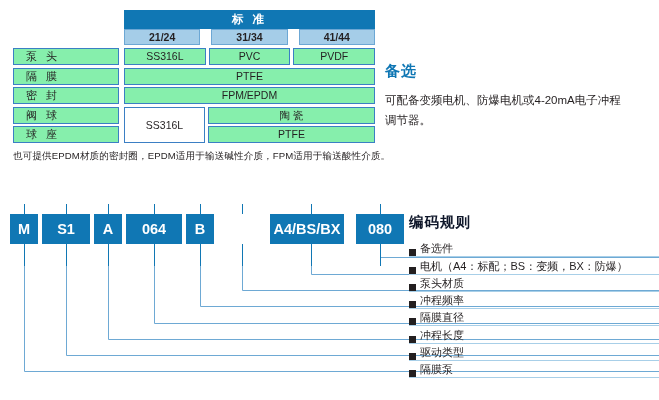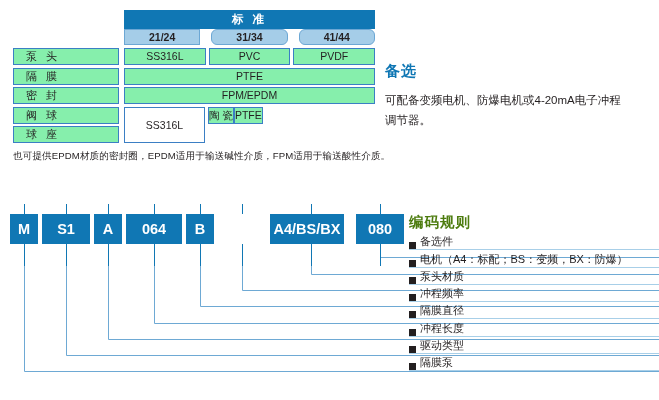--- a/index.html
+++ b/index.html
@@ -85,40 +85,40 @@
     background: #a5cde8;
     border: 1px solid #6ca7d4;
     box-sizing: border-box;
     height: 16px;
     line-height: 14px;
     text-align: center;
     font-size: 10.5px;
     font-weight: bold;
     color: #231f20;
   }
-  .hdr-sub + .hdr-sub { margin-left: 11px; border-radius: 6px; }
+  .hdr-sub + .hdr-sub { margin-left: 11px; }
 
   
   .merge-wrap { display: flex; }
   .merge-left {
     width: 81px;
     flex: 0 0 81px;
     border: 1px solid #3b7fc4;
     box-sizing: border-box;
     display: flex;
     align-items: center;
     justify-content: center;
     font-size: 10.5px;
     margin-right: 3px;
     height: 36.5px;
   }
   .merge-right {
     flex: 1 1 auto;
     display: flex;
-    flex-direction: row;
+    flex-direction: column;
   }
   .merge-right .cell { margin-bottom: 2.5px; }
   .merge-right .cell:last-child { margin-bottom: 0; }
 
   .table-note {
     position: absolute;
     left: 13px;
     top: 150px;
     font-size: 9.6px;
     color: #231f20;
@@ -180,25 +180,25 @@
   }
 
   
   #rules-block {
     position: absolute;
     left: 409px;
     top: 213px;
     width: 250px;
   }
   .rules-title {
-    color: #4d7c0f;
+    color: #0f172a;
     font-weight: bold;
     font-size: 14.5px;
     letter-spacing: 1px;
-    margin-bottom: 1px;
+    margin-bottom: 8px;
   }
   .rule-item {
     font-size: 11px;
     color: #231f20;
     height: 16.3px;
     line-height: 15px;
     border-bottom: 1px solid #a8cfe8;
     white-space: nowrap;
     display: flex;
     align-items: flex-end;

